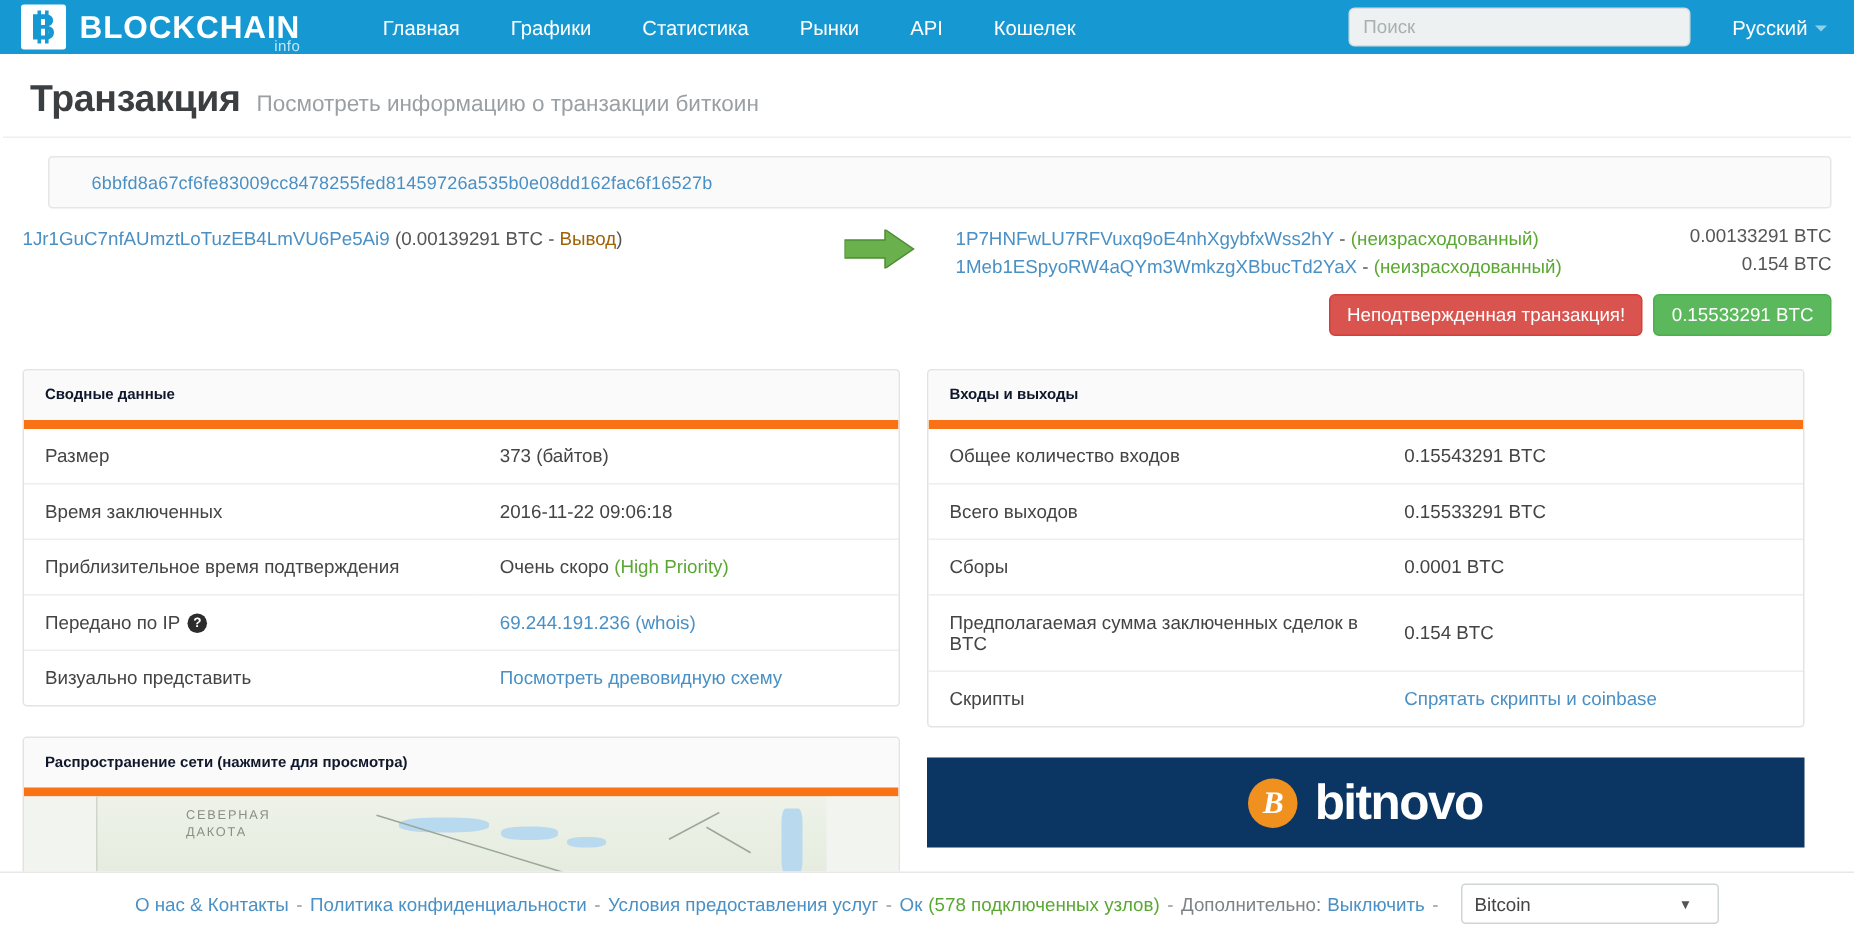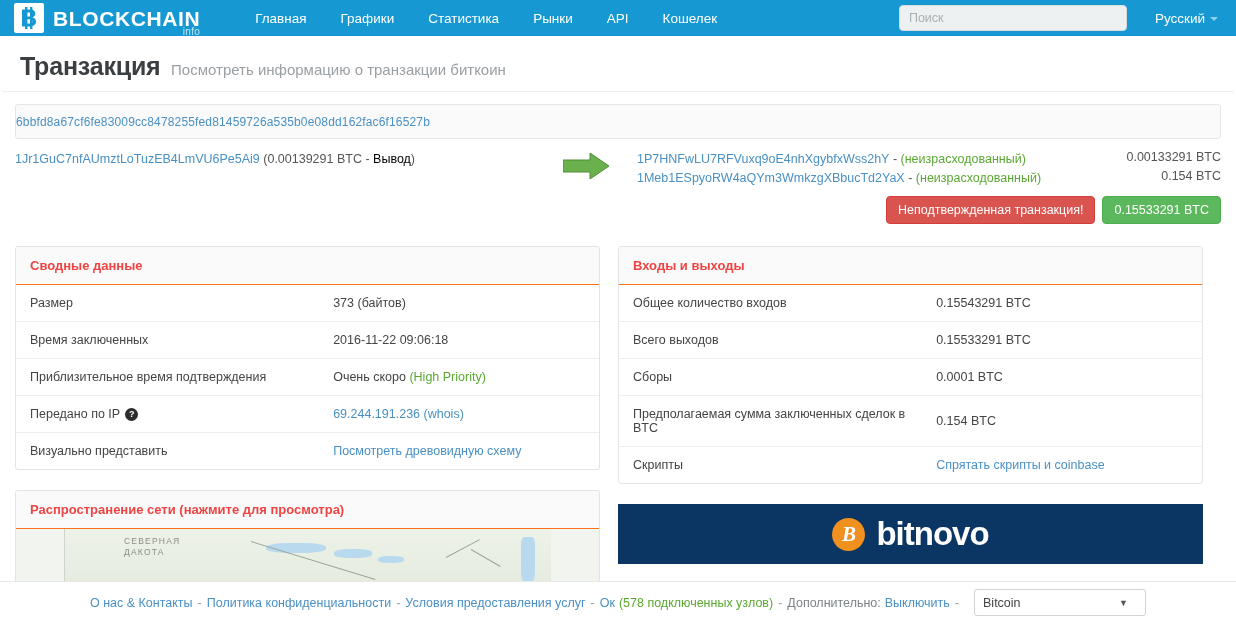--- a/index.html
+++ b/index.html
@@ -107,25 +107,25 @@
   }
   .page-sub {
     font-size:15px;
     color:#9a9fa3;
     display:inline;
     margin-left:7px;
   }
 
   
   .hash-bar {
-    margin:12px 15px 0 15px;
+    margin:12px 15px 0 32px;
     background:#fafafa;
     border:1px solid #e6e6e6;
     border-radius:3px;
-    padding:9px 0;
+    padding:9px 28px;
   }
   .hash-link {
     color:#4a90c4;
     font-size:12px;
     font-family:"Liberation Sans", sans-serif;
     text-decoration:none;
     cursor:pointer;
     letter-spacing:0.15px;
   }
 
@@ -150,21 +150,21 @@
     font-size:12.5px;
     white-space:nowrap;
     display:flex;
   }
   .addr-link {
     color:#4a90c4;
     text-decoration:none;
     cursor:pointer;
   }
   .io-meta { color:#555; }
-  .io-meta .amt-link { color:#000000; text-decoration:none; cursor:pointer; }
+  .io-meta .amt-link { color:#a16207; text-decoration:none; cursor:pointer; }
   .io-right .io-line { justify-content:flex-start;margin-left:20px; }
   .io-amt {
     position:absolute;
     right:0;
     color:#555;
     font-size:12.5px;
   }
   .io-amt.r1 { top:2px; }
   .io-amt.r2 { top:21px; }
   .unspent { color:#5aa832; }
@@ -195,25 +195,25 @@
   }
   .col { width:585px; }
   .panel {
     border:1px solid #e3e3e3;
     border-radius:3px;
     background:#fff;
     overflow:hidden;
   }
   .panel-head {
     background:#fafafa;
-    border-bottom:1px solid #f97316;
+    border-bottom:6px solid #f97316;
     padding:11px 14px;
-    font-size:13px;
+    font-size:10px;
     font-weight:bold;
-    color:#ef4444;
+    color:#0f172a;
   }
   table.kv { width:100%; border-collapse:collapse; }
   table.kv td {
     padding:11px 14px;
     font-size:12.5px;
     color:#444;
     border-bottom:1px solid #eeeeee;
     vertical-align:middle;
   }
   table.kv tr:last-child td { border-bottom:none; }

